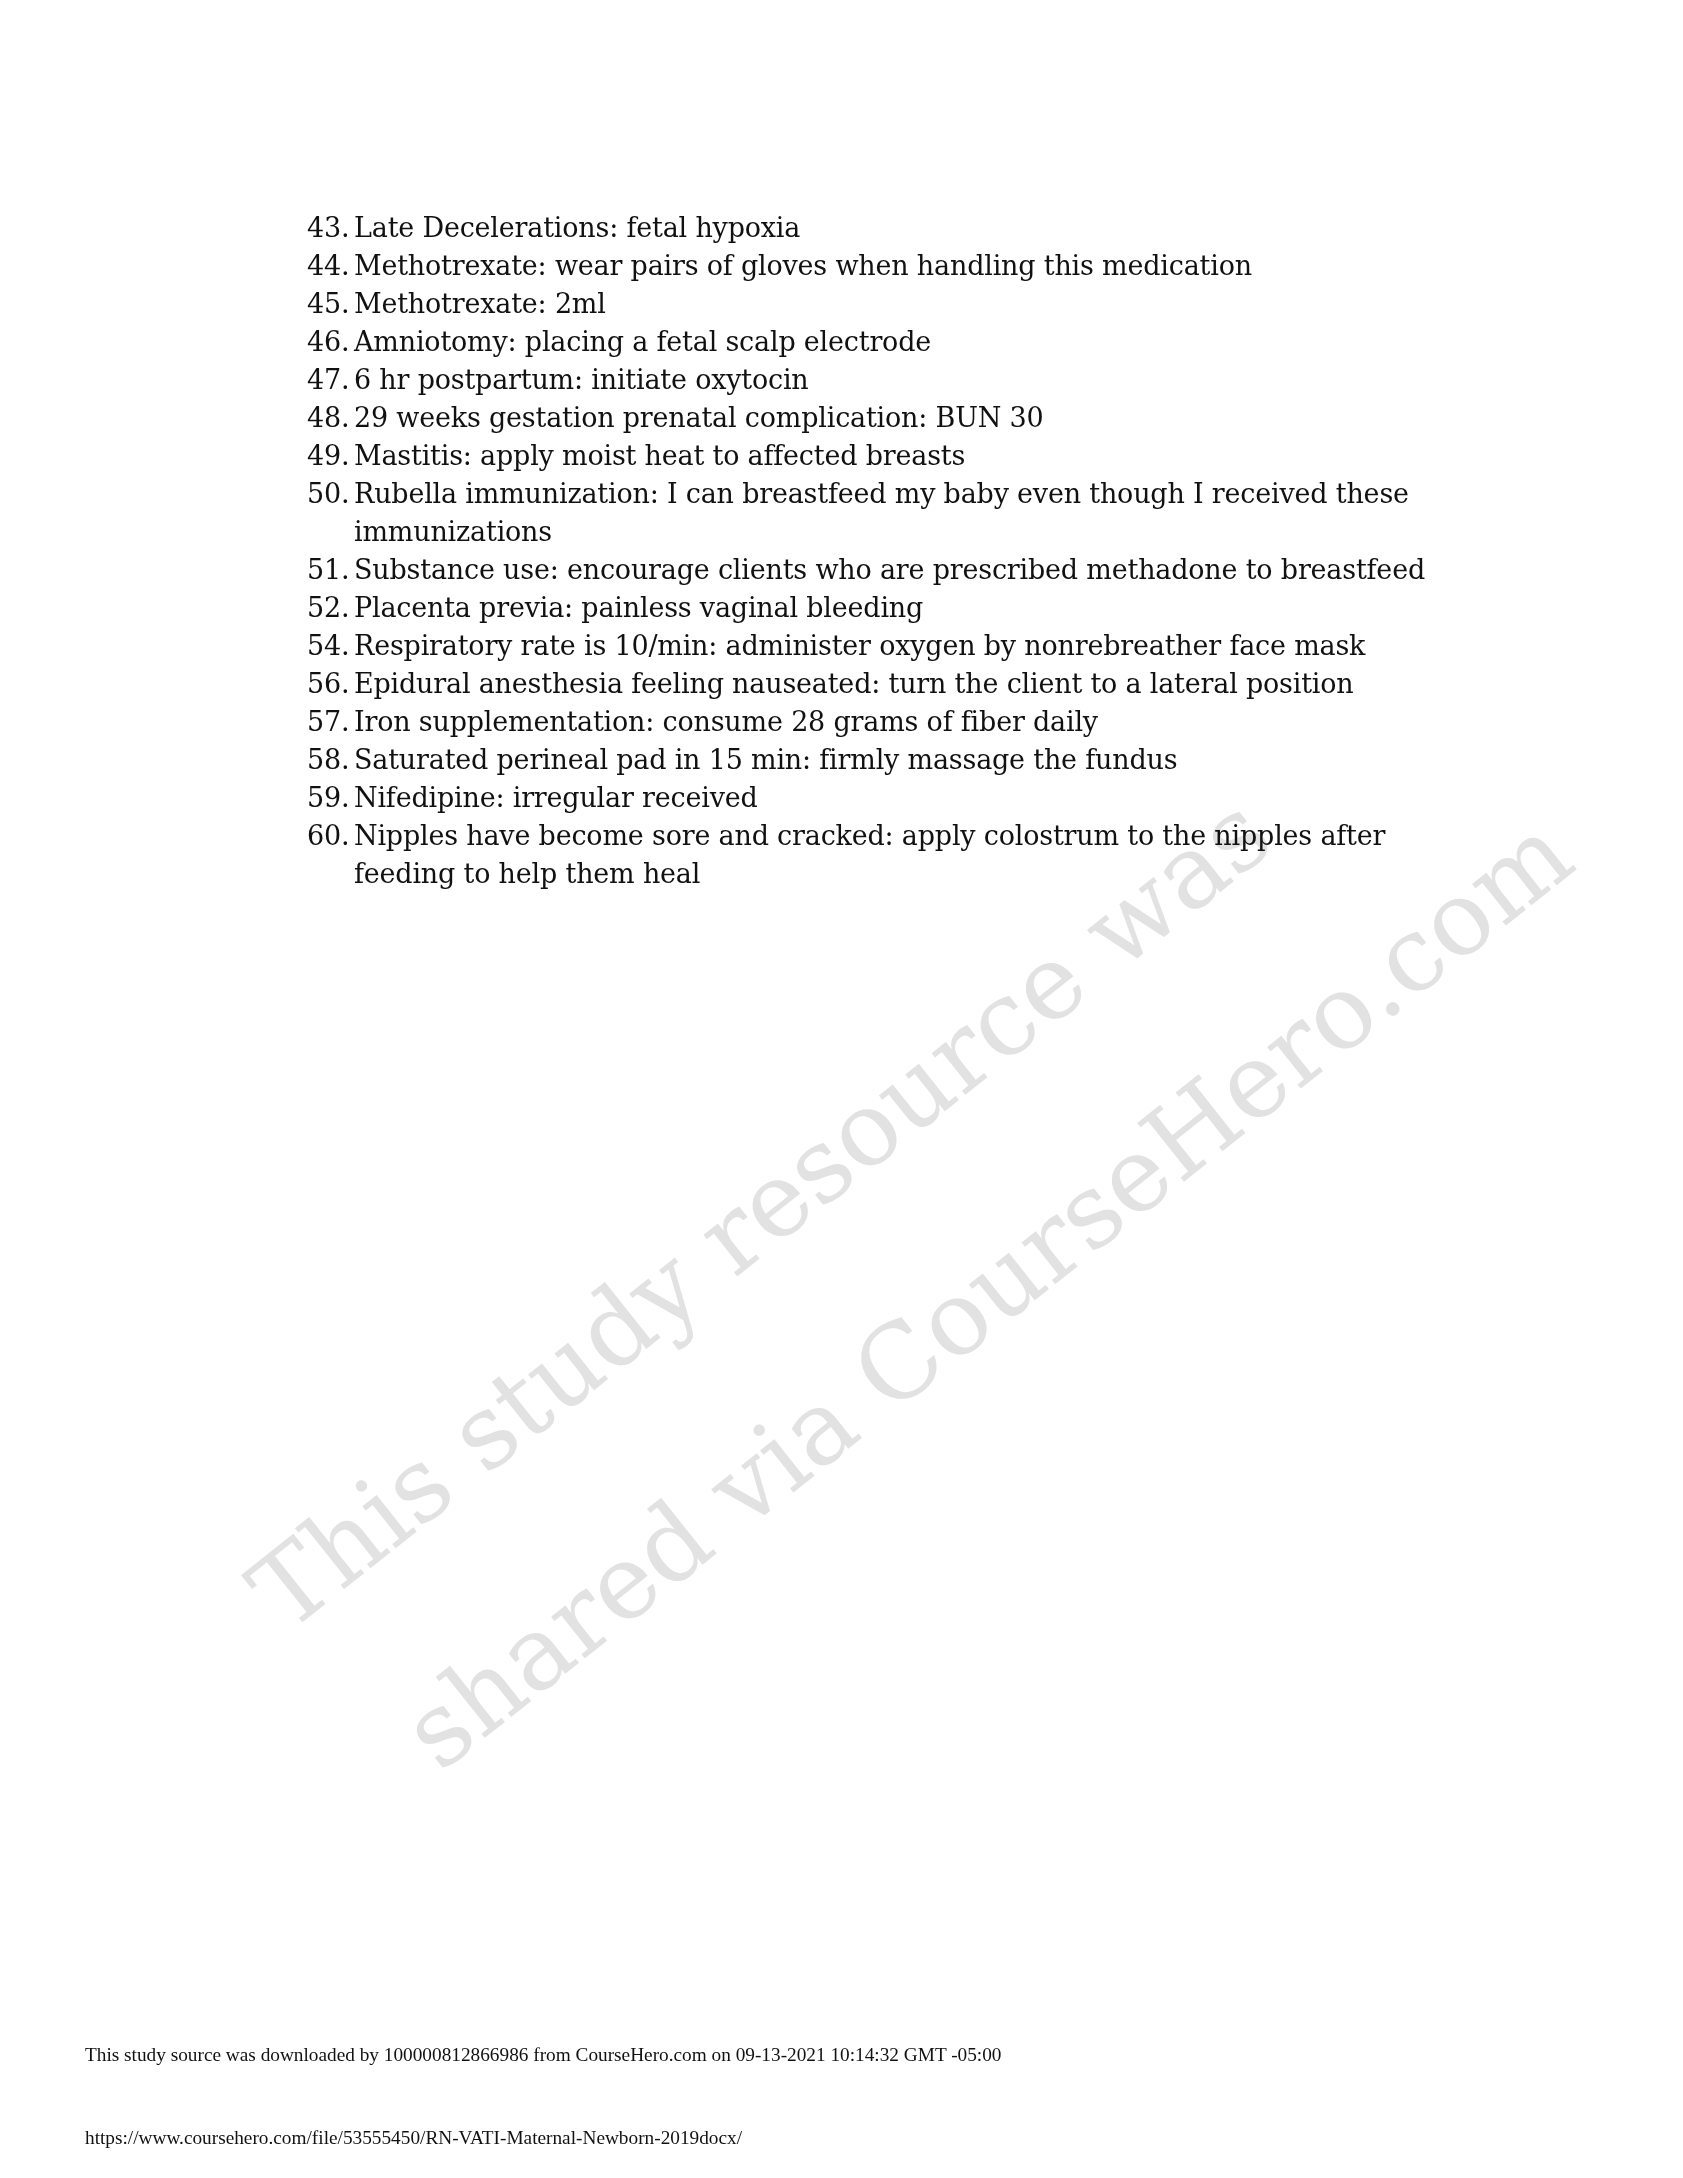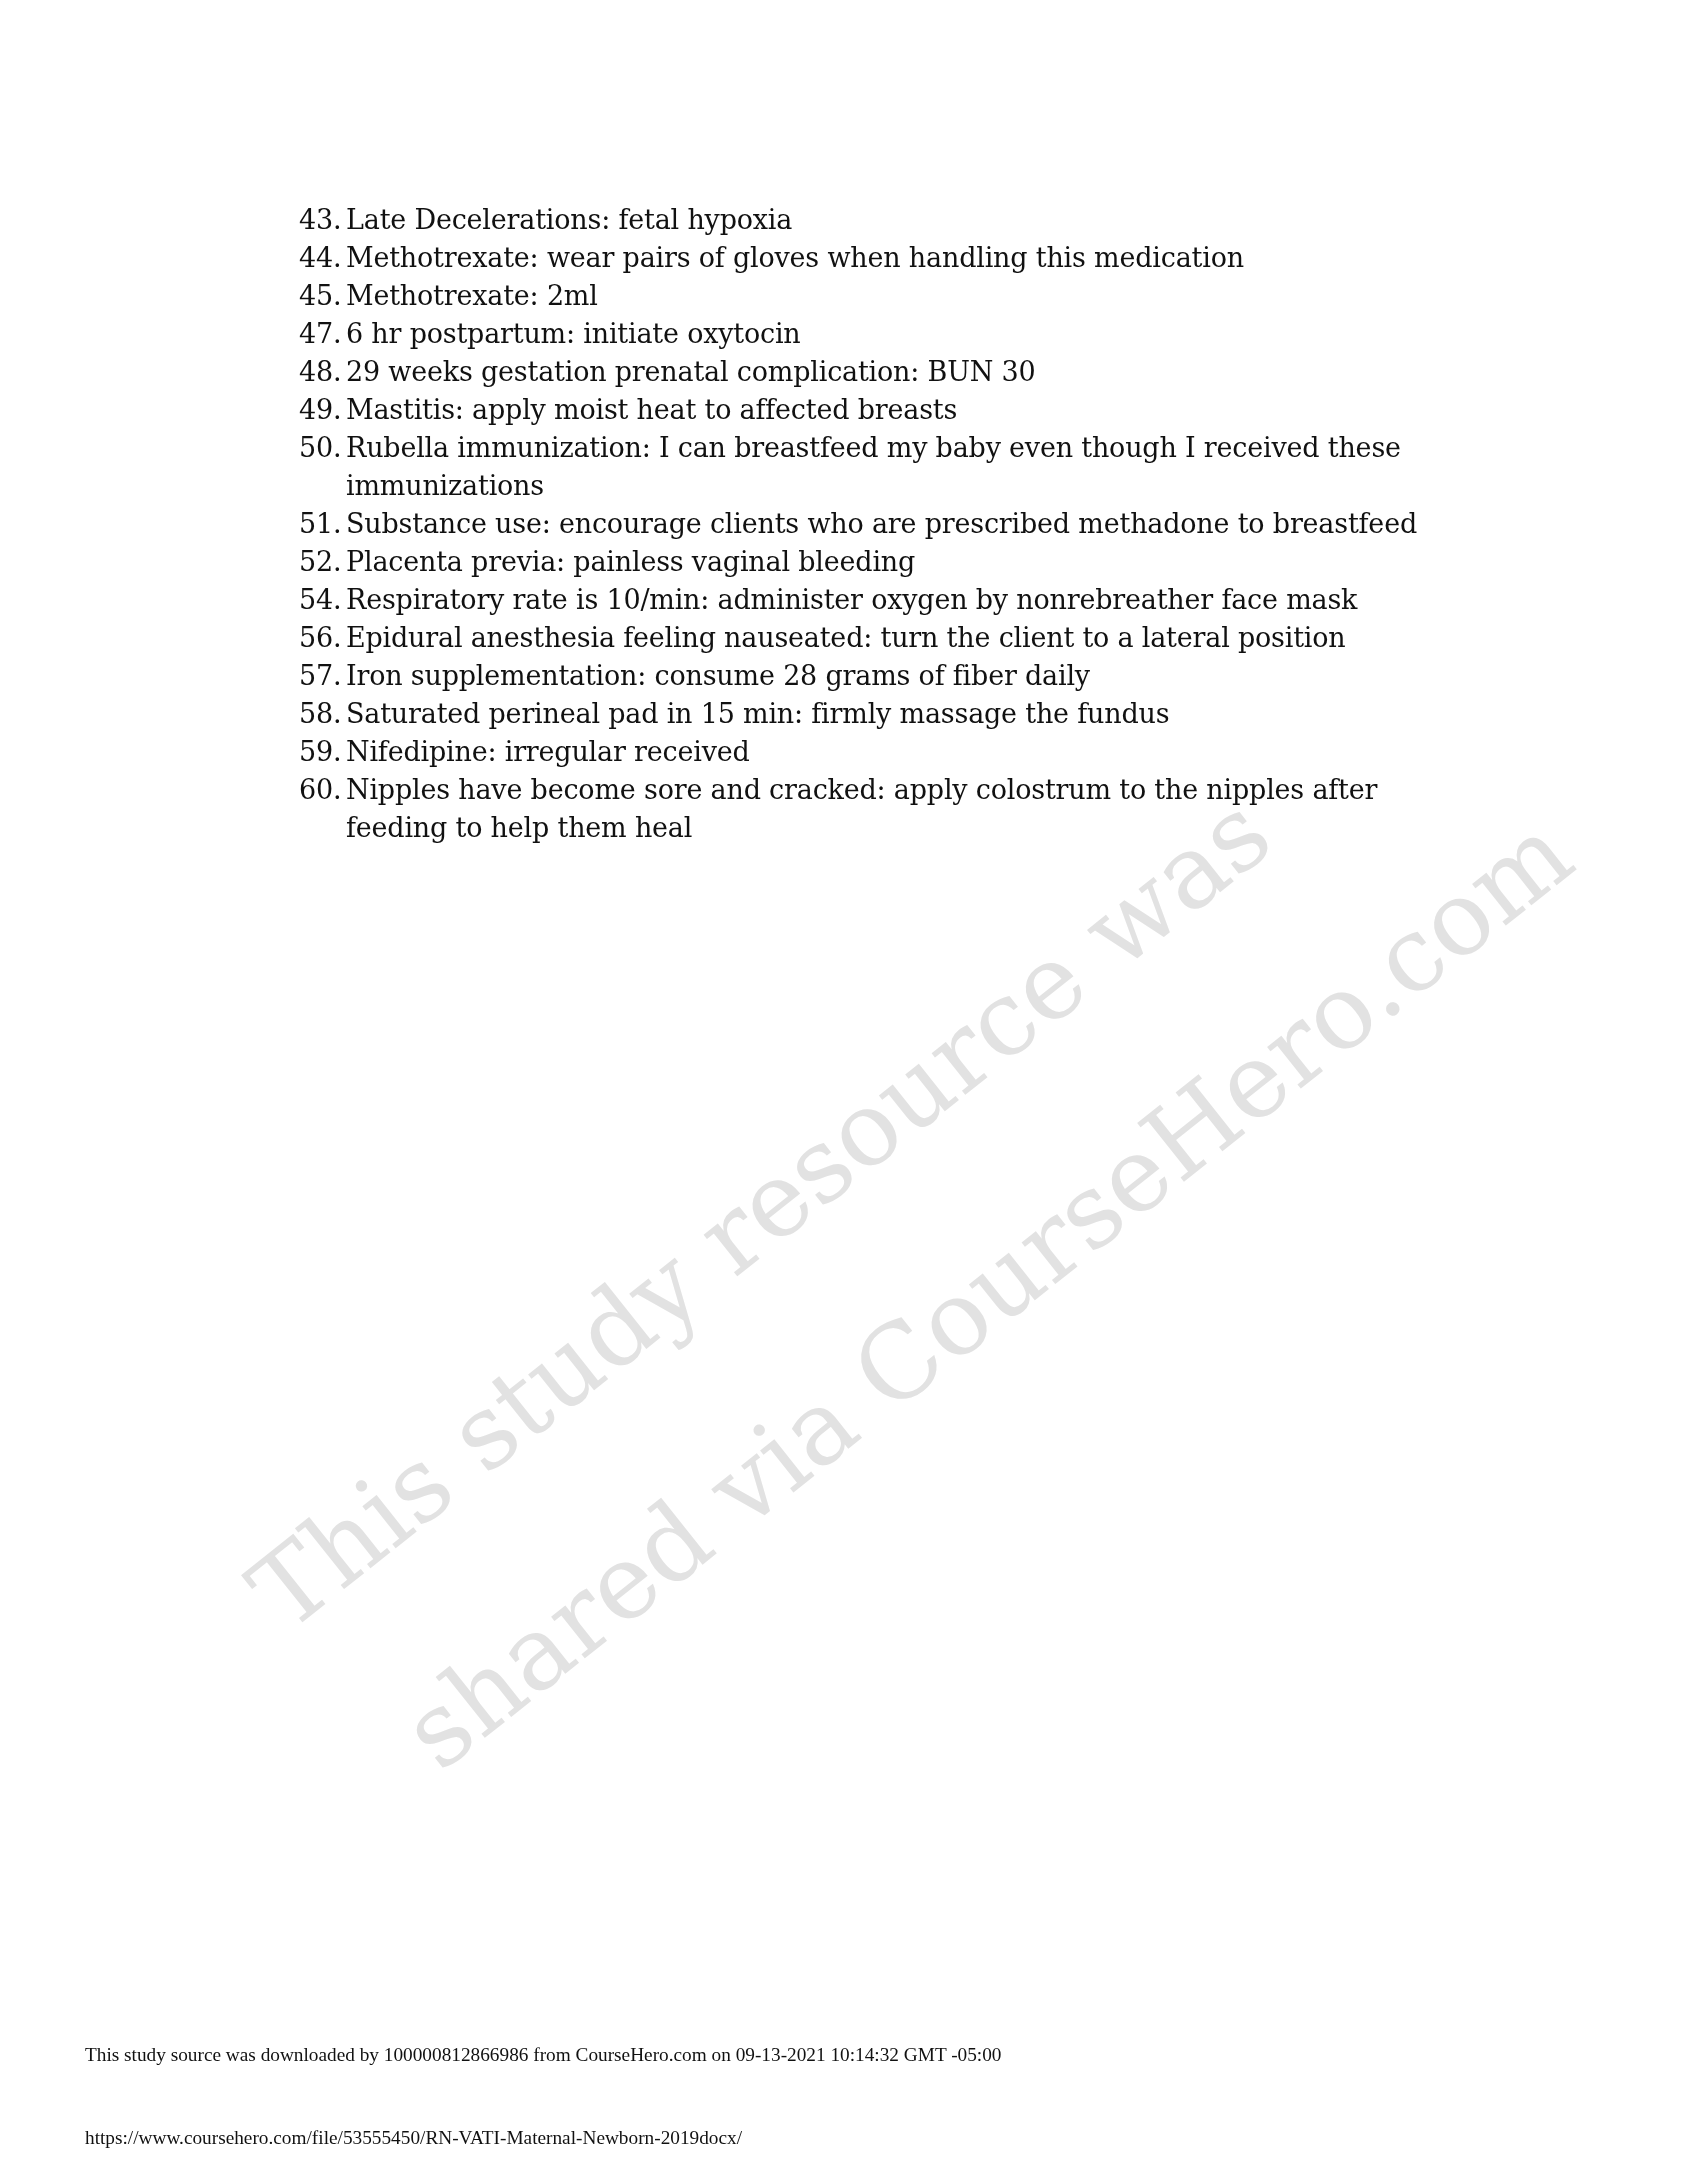--- a/index.html
+++ b/index.html
@@ -1,21 +1,21 @@
 <!DOCTYPE html>
 <html><head>
 <meta charset="utf-8">
 <style>
   html, body { margin:0; padding:0; background:#ffffff; }
   body { width:1683px; height:2178px; position:relative; overflow:hidden; }
   .page { position:absolute; left:0; top:0; width:1683px; height:2178px; background:#fff; }
   .watermark { position:absolute; font-family:"DejaVu Serif","Liberation Serif",serif; color:#e2e2e2; white-space:nowrap; transform-origin:left bottom; pointer-events:none; font-size:103px; line-height:1; }
   .wm1 { left:297px; top:1544px; transform:rotate(-38.5deg); }
   .wm2 { left:450px; top:1683px; transform:rotate(-38.5deg); }
-  .list { position:absolute; left:295px; top:197px; width:1139px; margin:4px; padding:0; list-style:none; font-family:"DejaVu Serif","Liberation Serif",serif; font-size:27px; line-height:38px; color:#111; letter-spacing:-0.2px; }
+  .list { position:absolute; left:295px; top:197px; width:1139px; margin:12px; padding:0; list-style:none; font-family:"DejaVu Serif","Liberation Serif",serif; font-size:27px; line-height:38px; color:#111; letter-spacing:-0.2px; }
   .item { display:flex; align-items:flex-start; }
   .num { width:47px; flex:0 0 47px; }
   .txt { flex:1; }
   .footer { position:absolute; left:85px; font-family:"Liberation Serif","DejaVu Serif",serif; font-size:19.3px; color:#111; white-space:nowrap; }
   .f1 { top:2044px; }
   .f2 { top:2127px; }
 </style>
 </head>
 <body>
 
@@ -29,20 +29,24 @@
         <span class="num">43.</span>
         <span class="txt">Late Decelerations: fetal hypoxia</span>
       </li>
     <li class="item">
         <span class="num">44.</span>
         <span class="txt">Methotrexate: wear pairs of gloves when handling this medication</span>
       </li>
     <li class="item">
         <span class="num">45.</span>
         <span class="txt">Methotrexate: 2ml</span>
+      </li>
+    <li class="item">
+        <span class="num">46.</span>
+        <span class="txt">Amniotomy: placing a fetal scalp electrode</span>
       </li>
     <li class="item">
         <span class="num">47.</span>
         <span class="txt">6 hr postpartum: initiate oxytocin</span>
       </li>
     <li class="item">
         <span class="num">48.</span>
         <span class="txt">29 weeks gestation prenatal complication: BUN 30</span>
       </li>
     <li class="item">

